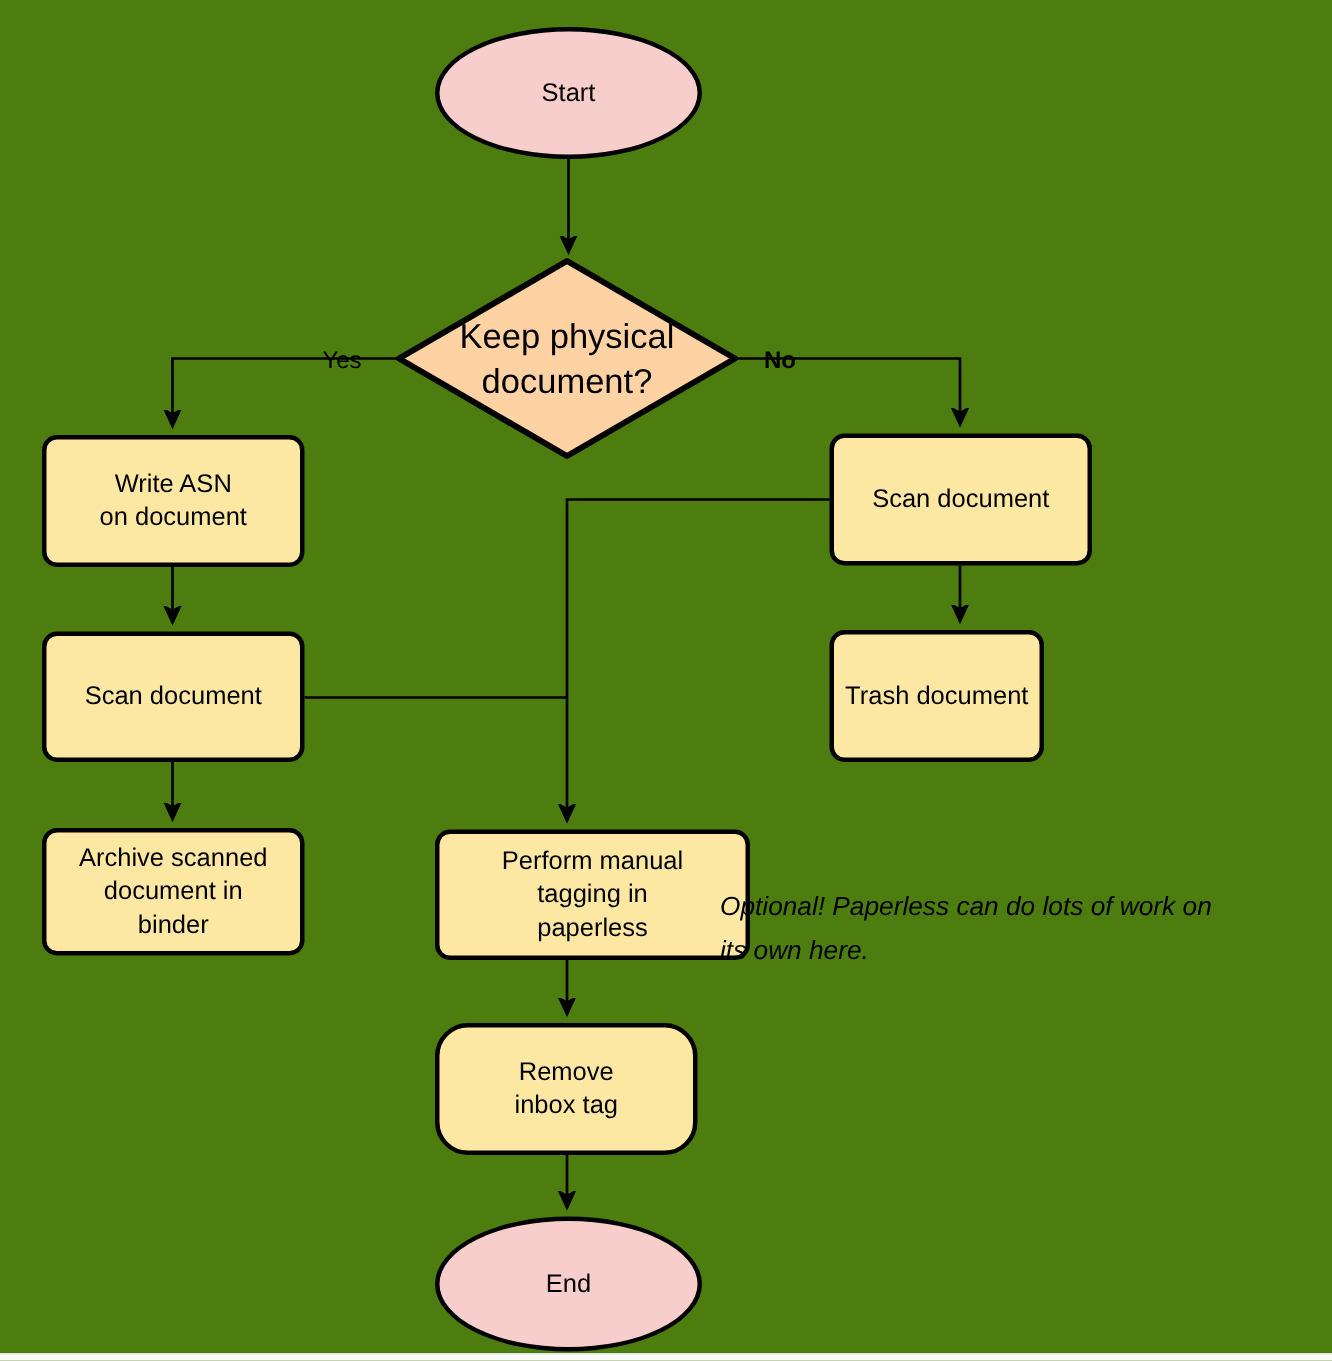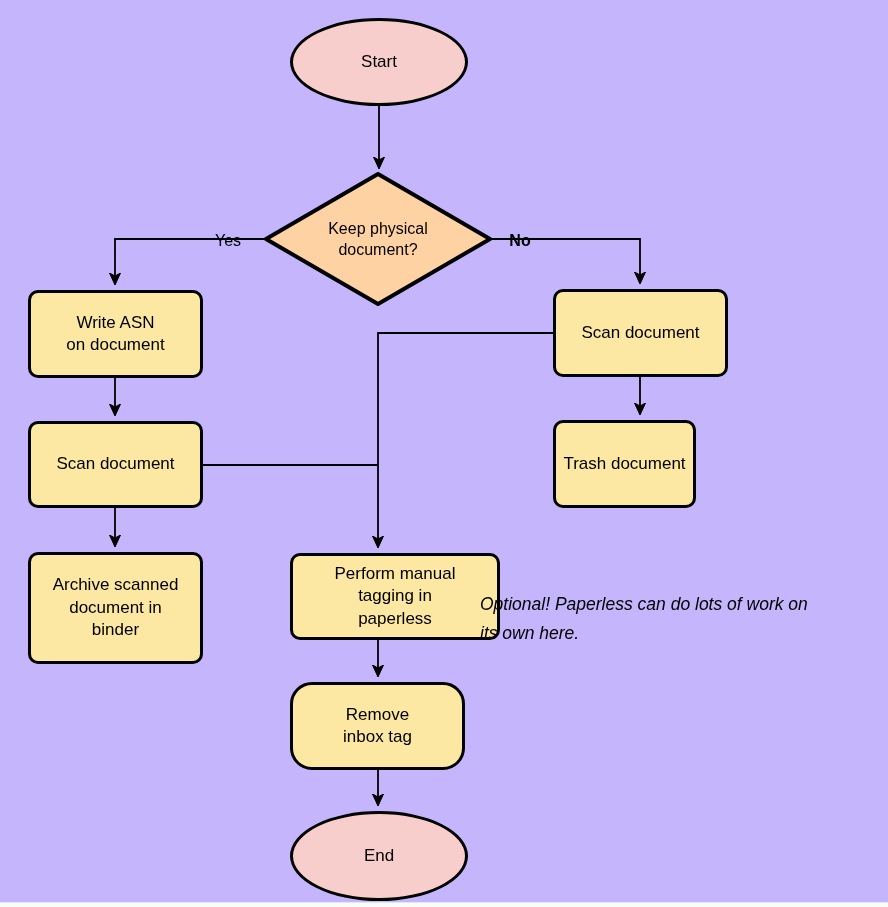--- a/index.html
+++ b/index.html
@@ -6,21 +6,21 @@
     margin: 0;
     padding: 0;
     background: #ffffff;
     font-family: "Liberation Sans", sans-serif;
     color: #000000;
   }
   .canvas {
     position: relative;
     width: 888px;
     height: 907px;
-    background: #c4b5fd;
+    background: #4d7c0f;
     overflow: hidden;
   }
   .edges-svg {
     position: absolute;
     left: 0; top: 0;
     width: 888px;
     height: 907px;
   }
   .edge {
     fill: none;
@@ -53,21 +53,21 @@
     background: var(--terminal-fill, #f8cecc);
     border: 3.5px solid #000000;
     border-radius: 50%;
   }
   .decision-label {
     position: absolute;
     display: flex;
     align-items: center;
     justify-content: center;
     text-align: center;
-    font-size: 16px;
+    font-size: 23px;
     line-height: 1.32;
     white-space: pre-line;
   }
   .edge-label {
     position: absolute;
     width: 46px;
     text-align: center;
     font-size: 16px;
     margin-top: 20px;
   }
@@ -129,21 +129,21 @@
 
   <div class="node process" style="left:28px; top:290px; width:175px; height:88px;">
     <span>Write ASN
 on document</span>
   </div>
 
   <div class="node process" style="left:28px; top:421px; width:175px; height:87px;">
     <span>Scan document</span>
   </div>
 
-  <div class="node process" style="left:28px; top:552px; width:175px; height:112px;">
+  <div class="node process" style="left:28px; top:552px; width:175px; height:85px;">
     <span>Archive scanned
 document in
 binder</span>
   </div>
 
   <div class="node process" style="left:553px; top:289px; width:175px; height:88px;">
     <span>Scan document</span>
   </div>
 
   <div class="node process" style="left:553px; top:420px; width:143px; height:88px;">

